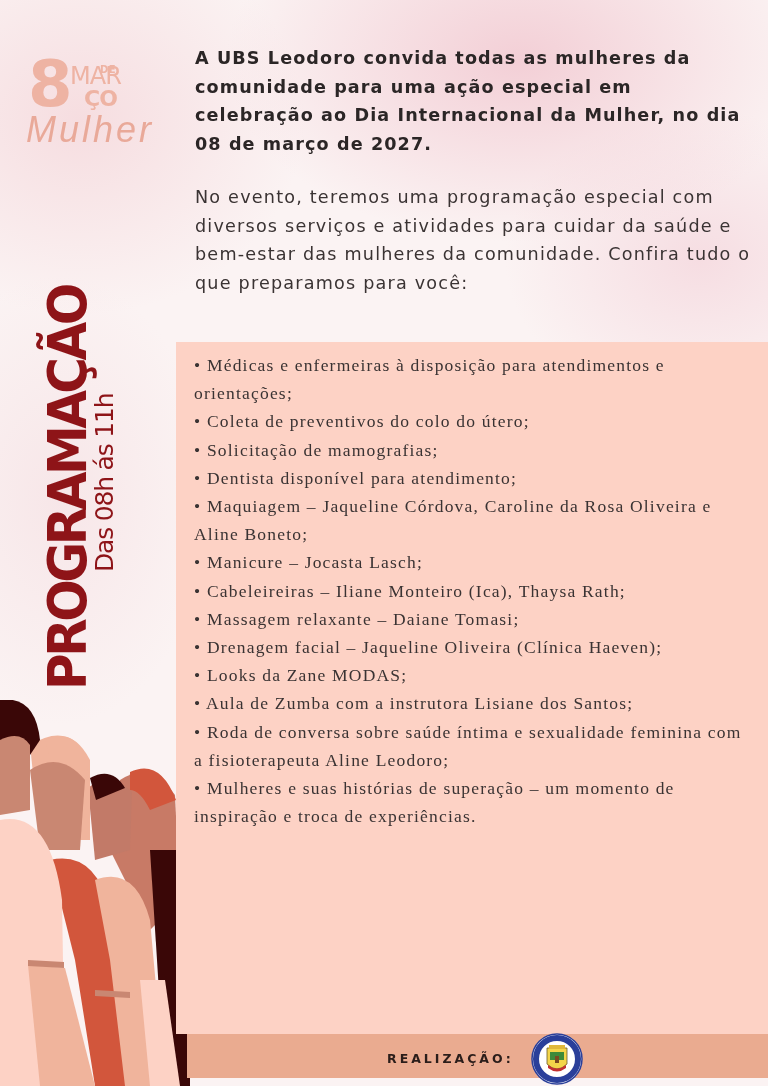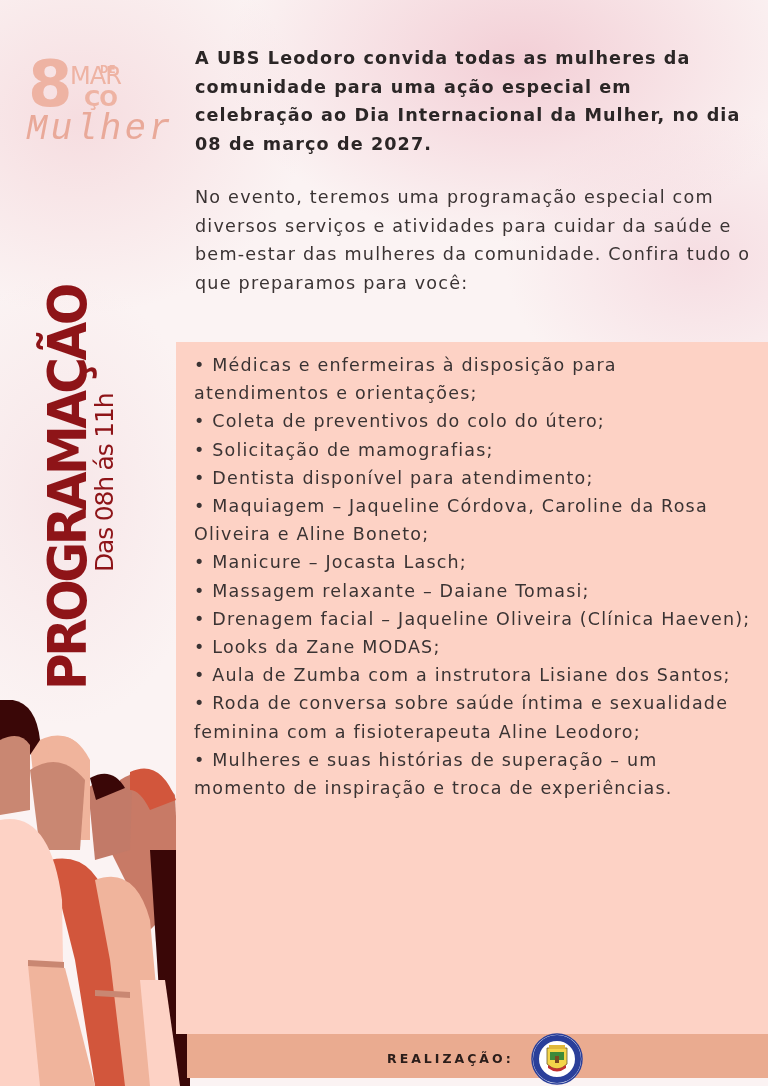--- a/index.html
+++ b/index.html
@@ -30,21 +30,21 @@
   .logo .mar {
     position: absolute; left: 52px; top: 12px;
     font-weight: normal; font-size: 24px; line-height: 24px; color: #eeb3a3; letter-spacing: -1px;
   }
   .logo .co {
     position: absolute; left: 66px; top: 36px;
     font-weight: bold; font-size: 22px; line-height: 22px; color: #eeb3a3; letter-spacing: -1px;
   }
   .logo .mulher {
     position: absolute; left: 8px; top: 58px;
-    font-family: Liberation Mono, monospace; font-style: italic;
+    font-family: Liberation Sans, sans-serif; font-style: italic;
     font-size: 36px; line-height: 40px; color: #e9a999; letter-spacing: 3px; font-weight: normal;
   }
 
   
   .intro {
     position: absolute; left: 195px; top: 44px; width: 560px;
     font-size: 17.6px; line-height: 28.5px; font-weight: bold; color: #2b2626; letter-spacing: 1.1px;
   }
   .lead {
     position: absolute; left: 195px; top: 183px; width: 565px;
@@ -64,21 +64,21 @@
   .vtitle .hours {
     display: block; margin-left: 118px; margin-top: -2px;
     font-size: 25px; line-height: 28px; color: #8e1418; letter-spacing: -1.2px;
   }
 
   
   .program {
     position: absolute; left: 176px; top: 342px; width: 592px; height: 692px;
     background: #fdd2c5;
   }
-  .program ul { list-style: none; padding: 9px 16px 0 18px; }
+  .program ul { list-style: none; padding: 9px 16px 0 18px; font-family: Liberation Serif, serif; }
   .program li {
     font-size: 17.5px; line-height: 28.2px; color: #3a3333; letter-spacing: 1.2px;
   }
 
   
   .footer {
     position: absolute; left: 187px; top: 1034px; width: 581px; height: 44px;
     background: #eaab90;
   }
   .footer .label {
@@ -133,20 +133,21 @@
 </svg>
 
 <div class="program">
   <ul>
     <li> • Médicas e enfermeiras à disposição para atendimentos e orientações;</li>
     <li> • Coleta de preventivos do colo do útero;</li>
     <li> • Solicitação de mamografias;</li>
     <li> • Dentista disponível para atendimento;</li>
     <li> • Maquiagem – Jaqueline Córdova, Caroline da Rosa Oliveira e Aline Boneto;</li>
     <li> • Manicure – Jocasta Lasch;</li>
+    <li> • Cabeleireiras – Iliane Monteiro (Ica), Thaysa Rath;</li>
     <li> • Massagem relaxante – Daiane Tomasi;</li>
     <li> • Drenagem facial – Jaqueline Oliveira (Clínica Haeven);</li>
     <li>• Looks da Zane MODAS;</li>
     <li> • Aula de Zumba com a instrutora Lisiane dos Santos;</li>
     <li> • Roda de conversa sobre saúde íntima e sexualidade feminina com a fisioterapeuta Aline Leodoro;</li>
     <li> • Mulheres e suas histórias de superação – um momento de inspiração e troca de experiências.</li>
   </ul>
 </div>
 
 <div class="footer">

